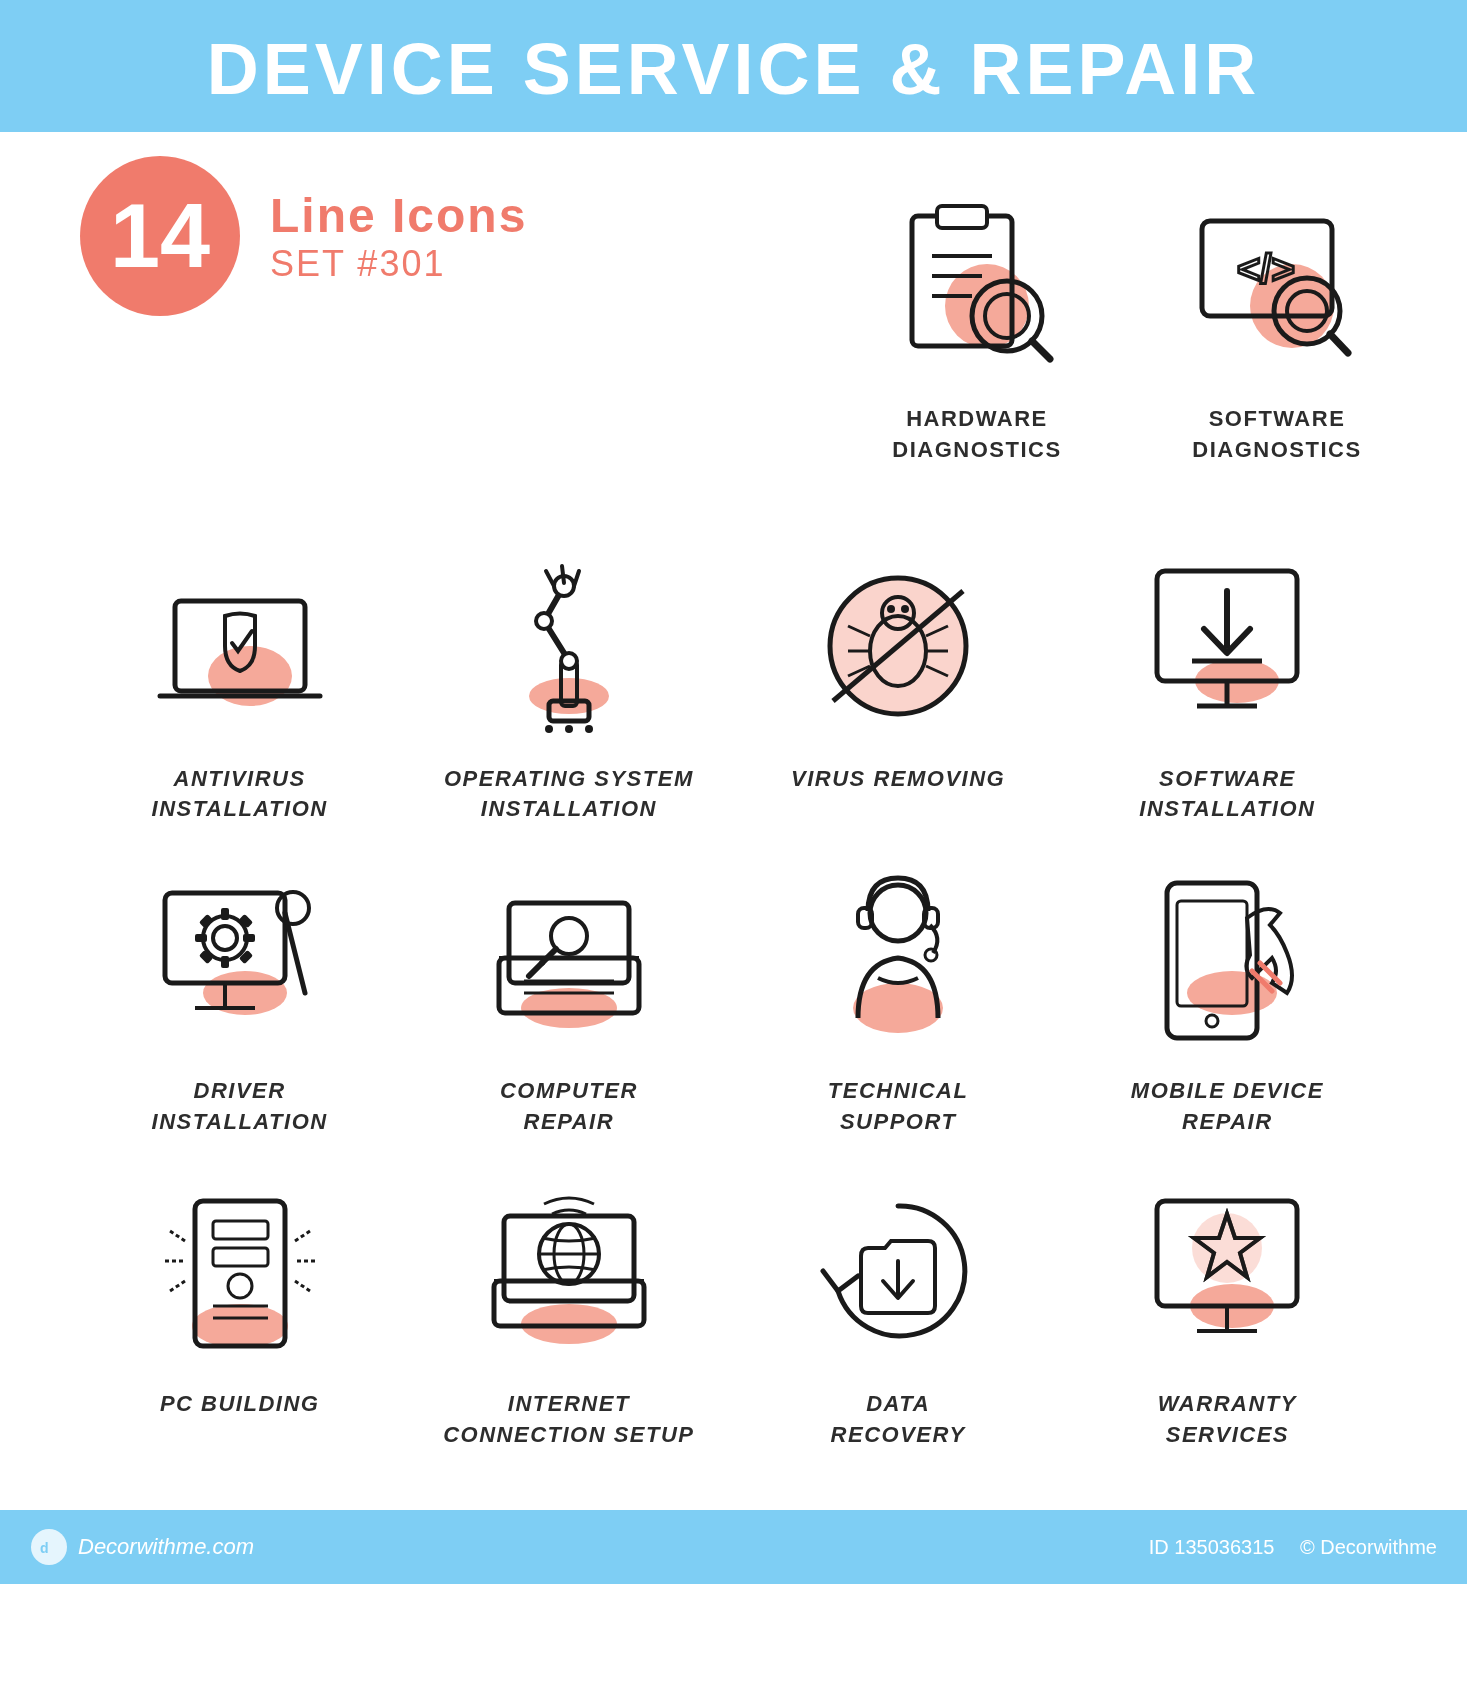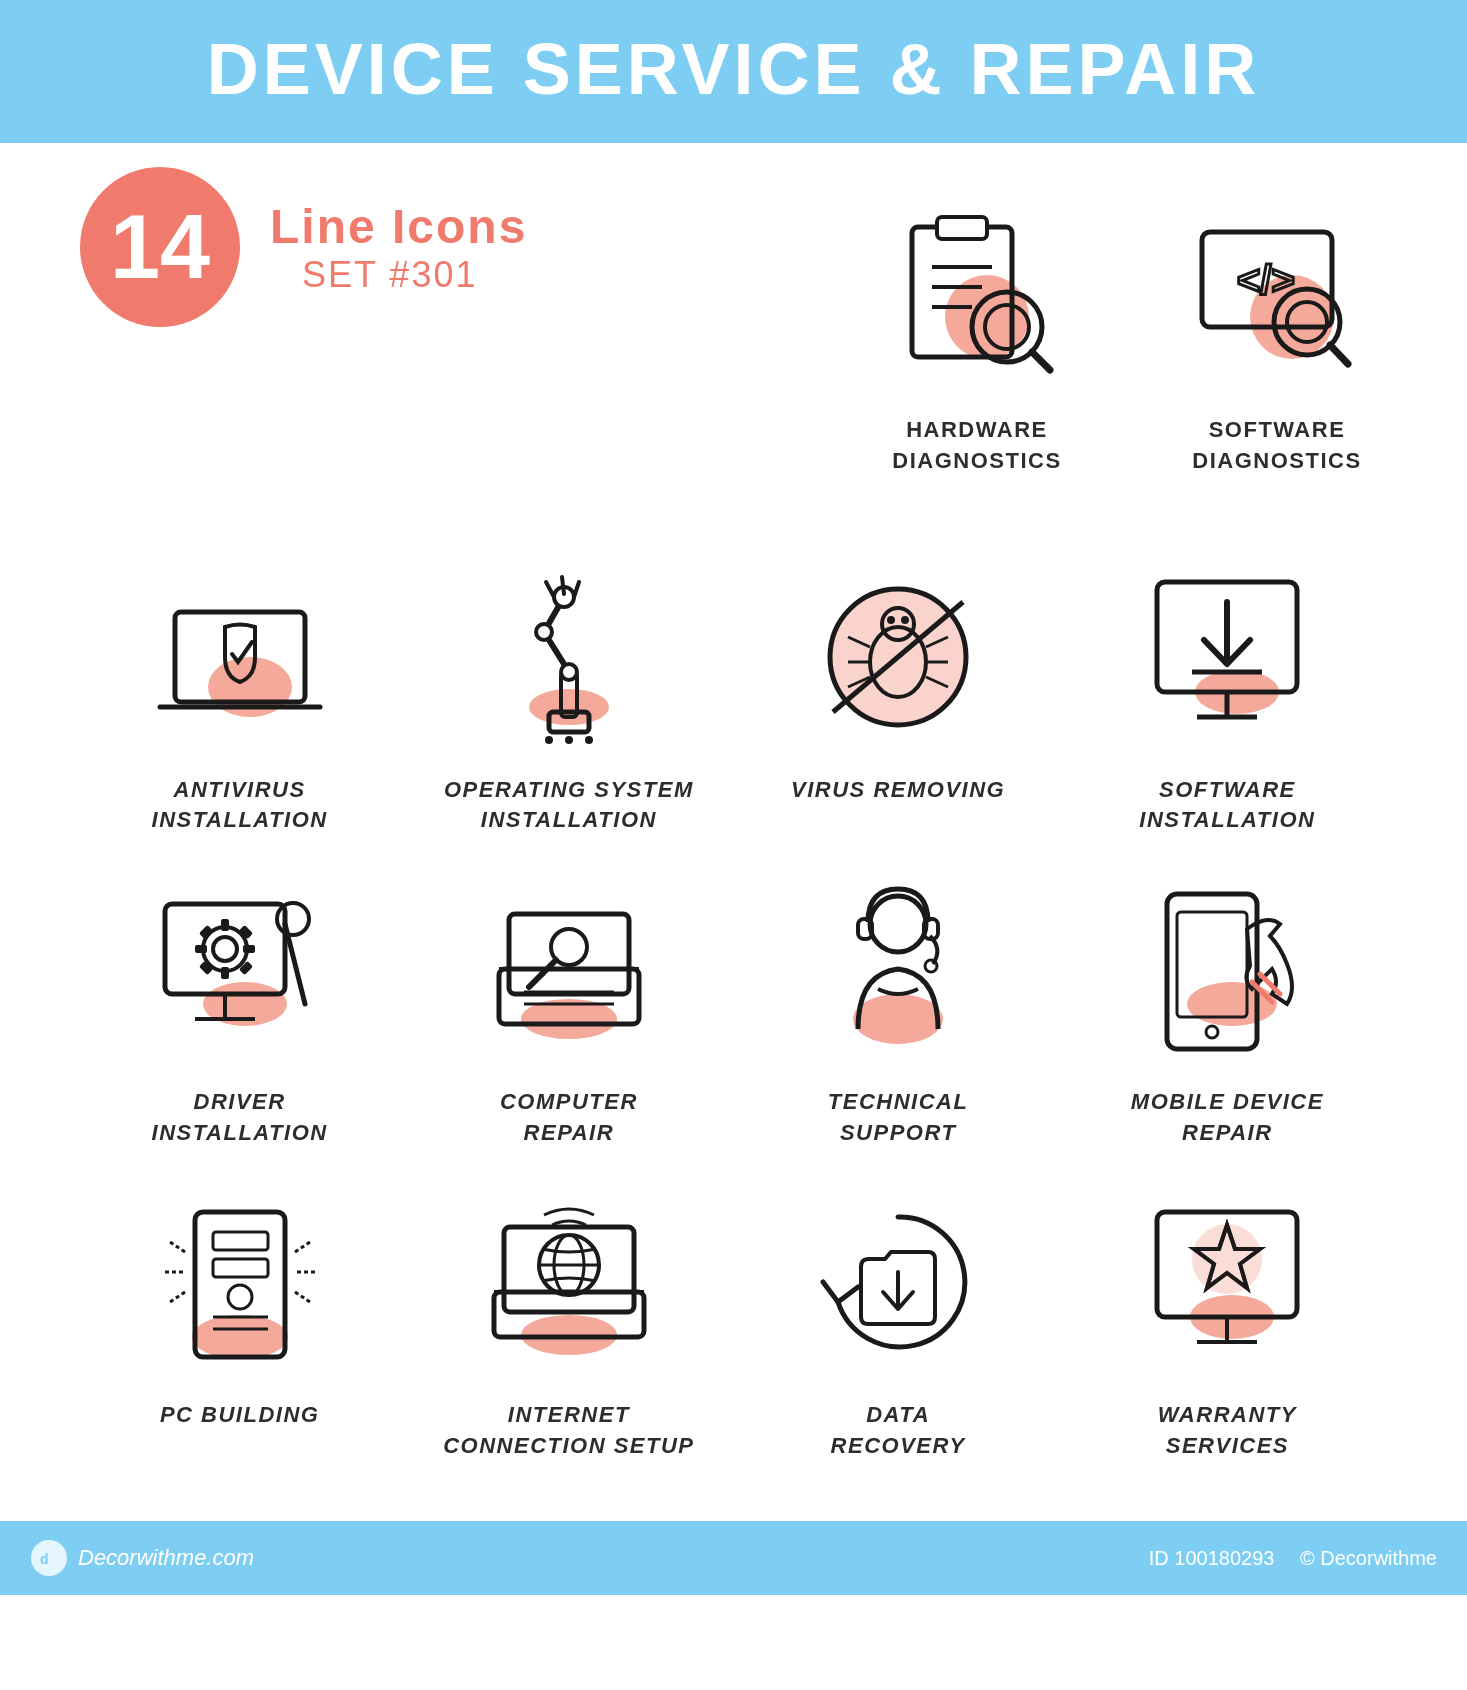--- a/index.html
+++ b/index.html
@@ -8,21 +8,21 @@
       min-height: 1690px;
       background: #ffffff;
       font-family: 'Arial', sans-serif;
       overflow-x: hidden;
     }
 
     
     .header {
       background: #7ecef4;
       text-align: center;
-      padding: 28px 20px 33px;
+      padding: 28px 20px 22px;
     }
     .header h1 {
       font-size: 72px;
       font-weight: 900;
       color: #ffffff;
       letter-spacing: 4px;
       text-transform: uppercase;
     }
 
     
@@ -50,21 +50,20 @@
     .line-icons-text .title {
       font-size: 48px;
       font-weight: 700;
       color: #f07b6c;
       letter-spacing: 2px;
     }
     .line-icons-text .subtitle {
       font-size: 36px;
       color: #f07b6c;
       letter-spacing: 2px;
-      margin-left: 32px;
     }
 
     
     .icon-grid {
       display: grid;
       grid-template-columns: repeat(4, 1fr);
       gap: 3px 10px;
       font-style: italic;
     }
 
@@ -466,16 +465,16 @@
 <div class="footer">
   <div class="footer-left">
 
     <svg width="38" height="38" viewBox="0 0 38 38">
       <circle cx="19" cy="19" r="18" fill="#fff" opacity="0.8"></circle>
       <text x="10" y="25" font-size="14" font-weight="bold" fill="#7ecef4" font-family="Arial">d</text>
     </svg>
     <span class="dreamstime-logo">Decorwithme.com</span>
   </div>
   <div class="footer-right">
-    <span>ID 100180293</span>
+    <span>ID 135036315</span>
     <span style="margin-left:20px;">© Decorwithme</span>
   </div>
 </div>
 
 </body></html>

